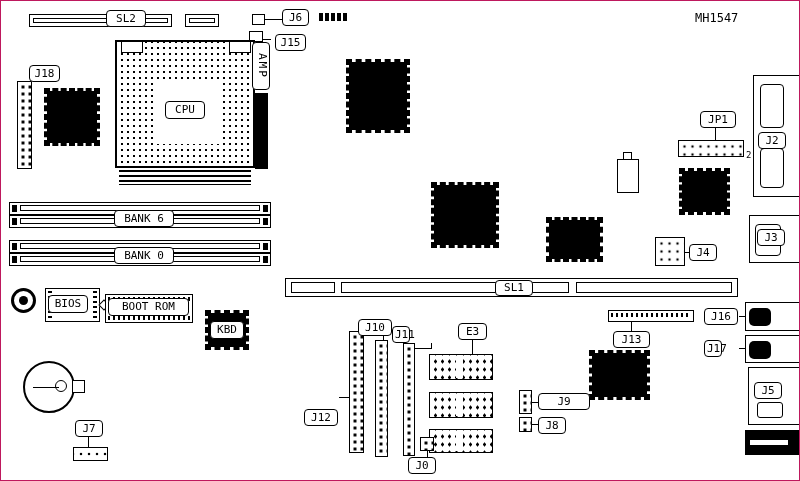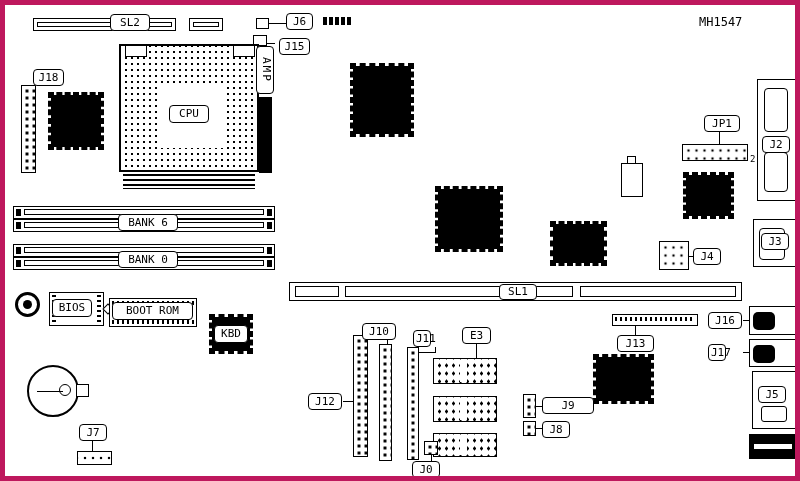--- a/index.html
+++ b/index.html
@@ -1,17 +1,17 @@
 <!DOCTYPE html>
 <html><head>
 <meta charset="utf-8">
 <style>
   html,body{margin:0;padding:0}
   body{width:800px;height:481px;background:#fff;font-family:"DejaVu Sans Mono","Liberation Mono",monospace;color:#000}
-  #board{position:relative;width:800px;height:481px;border:5px solid #be185d;box-sizing:border-box;background:#fff;overflow:hidden}
+  #board{position:relative;width:800px;height:481px;border:1px solid #be185d;box-sizing:border-box;background:#fff;overflow:hidden}
   #board *{box-sizing:border-box}
   .callout{position:absolute;z-index:6;background:#fff;border:1px solid #000;border-radius:4px;font-size:11px;line-height:15px;text-align:center;white-space:nowrap;padding:0 2px}
   .vtext{writing-mode:vertical-rl;line-height:14px;letter-spacing:2px;text-align:center;padding:2px 0}
   .leader{position:absolute;z-index:5;background:#000}
   .qfp{position:absolute;border:3px dashed #000;background:#000;background-clip:padding-box}
   .pga{position:absolute;border:2px solid #000;background-color:#fff;background-image:radial-gradient(circle,#000 1.3px,transparent 1.5px);background-size:6px 6px;background-position:2px 3px}
   .mask{position:absolute;background:#fff}
   .hdr{position:absolute;border:1px solid #000;background-color:#fff;background-image:radial-gradient(circle,#000 1.4px,transparent 1.6px);background-size:7px 7px;background-position:1.5px 1.5px}
   .pinrow{position:absolute;background:repeating-linear-gradient(90deg,#000 0 4px,transparent 4px 6px)}
   .slot{position:absolute;border:1px solid #000;background:#fff}
@@ -176,27 +176,27 @@
     <i class="inner round" style="left:30px;top:17px;width:12px;height:12px"></i>
   </div>
   <div class="cap" style="left:71px;top:379px;width:13px;height:13px"></div>
 
   <div class="callout" style="left:74px;top:419px;width:28px">J7</div>
   <div class="leader" style="left:87px;top:436px;width:1px;height:10px"></div>
   <div class="hdr" style="left:72px;top:446px;width:35px;height:14px;background-size:8px 100%;background-position:3px center"></div>
 
   <div class="hdr" style="left:348px;top:330px;width:15px;height:122px"></div>
   <div class="leader" style="left:338px;top:396px;width:10px;height:1px"></div>
-  <div class="callout" style="left:303px;top:388px;width:34px">J12</div>
+  <div class="callout" style="left:303px;top:408px;width:34px">J12</div>
 
   <div class="callout" style="left:357px;top:318px;width:34px">J10</div>
   <div class="leader" style="left:382px;top:335px;width:1px;height:4px"></div>
   <div class="hdr" style="left:374px;top:339px;width:13px;height:117px"></div>
 
-  <div class="callout" style="left:408px;top:325px;width:18px">J11</div>
+  <div class="callout" style="left:391px;top:325px;width:18px">J11</div>
   <div class="leader" style="left:430px;top:342px;width:1px;height:6px"></div>
   <div class="leader" style="left:413px;top:347px;width:18px;height:1px"></div>
   <div class="hdr" style="left:402px;top:342px;width:12px;height:113px"></div>
 
   <div class="callout" style="left:457px;top:322px;width:29px">E3</div>
   <div class="leader" style="left:471px;top:339px;width:1px;height:14px"></div>
   <div class="jblock" style="left:428px;top:353px;width:64px;height:26px">
       <i class="gap" style="left:26px"></i>
     </div>
   <div class="jblock" style="left:428px;top:391px;width:64px;height:26px">

